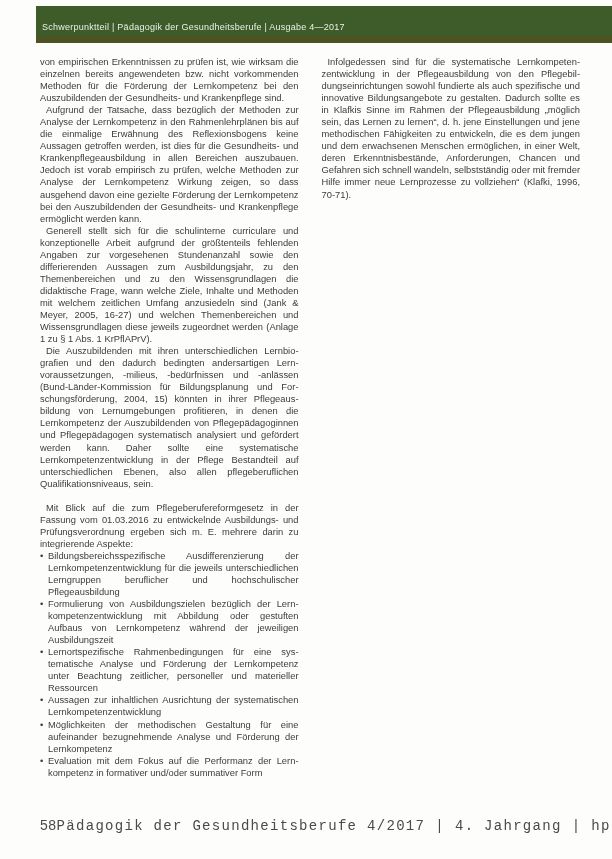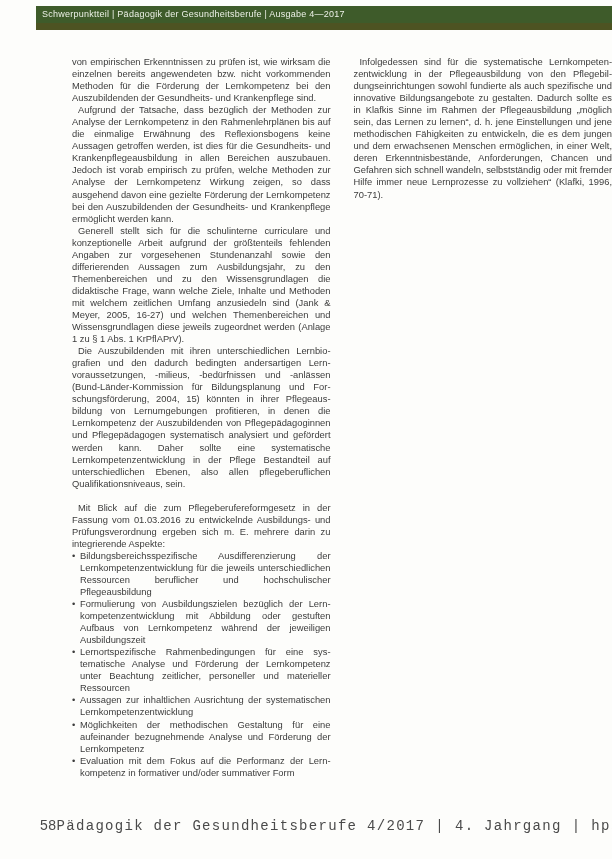--- a/index.html
+++ b/index.html
@@ -10,21 +10,21 @@
     font-family: "Liberation Sans", sans-serif;
     overflow: hidden;
   }
 
   
   .header-bar {
     position: absolute;
     top: 6px; left: 36px; right: 0;
   }
   .header-bar-main {
-    height: 17px;
+    height: 30px;
     background: #3e5b2a;
     display: flex;
     align-items: flex-end;
     padding: 0 0 4px 6px;
   }
   .header-bar-text {
     color: #ecf0e6;
     font-size: 9px;
     letter-spacing: 0.25px;
     white-space: nowrap;
@@ -34,21 +34,20 @@
     background: #4d5322;
   }
 
   
   .content {
     position: absolute;
     top: 56px; left: 40px;
     width: 540px;
     display: flex;
     gap: 23px;
-    margin-left: 32px;
   }
   .col { width: 267px; }
 
   .para, .bullet-text {
     font-size: 9.35px;
     line-height: 12.05px;
     color: #3c3c3c;
     text-align: justify;
     hyphens: manual;
   }
@@ -99,21 +98,21 @@
   <div class="col">
     <p class="para">von empirischen Erkenntnissen zu prüfen ist, wie wirksam die einzelnen bereits angewendeten bzw. nicht vorkom­menden Methoden für die Förderung der Lernkompetenz bei den Auszubildenden der Gesundheits- und Kranken­pflege sind.</p>
     <p class="para indent">Aufgrund der Tatsache, dass bezüglich der Methoden zur Analyse der Lernkompetenz in den Rahmenlehrplänen bis auf die einmalige Erwähnung des Reflexionsbogens keine Aussagen getroffen werden, ist dies für die Gesundheits- und Krankenpflegeausbildung in allen Bereichen auszubau­en. Jedoch ist vorab empirisch zu prüfen, welche Methoden zur Analyse der Lernkompetenz Wirkung zeigen, so dass ausgehend davon eine gezielte Förderung der Lernkompe­tenz bei den Auszubildenden der Gesundheits- und Kran­kenpflege ermöglicht werden kann.</p>
     <p class="para indent">Generell stellt sich für die schulinterne curriculare und konzeptionelle Arbeit aufgrund der größtenteils fehlen­den Angaben zur vorgesehenen Stundenanzahl sowie den differierenden Aussagen zum Ausbildungsjahr, zu den Themenbereichen und zu den Wissensgrundlagen die didaktische Frage, wann welche Ziele, Inhalte und Me­thoden mit welchem zeitlichen Umfang anzusiedeln sind (Jank &amp; Meyer, 2005, 16-27) und welchen Themenberei­chen und Wissensgrundlagen diese jeweils zugeordnet werden (Anlage 1 zu § 1 Abs. 1 KrPflAPrV).</p>
     <p class="para indent">Die Auszubildenden mit ihren unterschiedlichen Lernbio­grafien und den dadurch bedingten andersartigen Lern­voraussetzungen, -milieus, -bedürfnissen und -anlässen (Bund-Länder-Kommission für Bildungsplanung und For­schungsförderung, 2004, 15) könnten in ihrer Pflegeaus­bildung von Lernumgebungen profitieren, in denen die Lernkompetenz der Auszubildenden von Pflegepädago­ginnen und Pflegepädagogen systematisch analysiert und gefördert werden kann. Daher sollte eine systematische Lernkompetenzentwicklung in der Pflege Bestandteil auf unterschiedlichen Ebenen, also allen pflegeberuflichen Qualifikationsniveaus, sein.</p>
     <p class="para indent gap-before">Mit Blick auf die zum Pflegeberufereformgesetz in der Fassung vom 01.03.2016 zu entwickelnde Ausbildungs- und Prüfungsverordnung ergeben sich m. E. mehrere darin zu integrierende Aspekte:</p>
 
     <div>
       <div class="bullet-item">
         <span class="bullet-glyph">•</span>
-        <span class="bullet-text">Bildungsbereichsspezifische Ausdifferenzierung der Lernkompetenzentwicklung für die jeweils unterschied­lichen Ressourcen beruflicher und hochschulischer Pflegeausbildung</span>
+        <span class="bullet-text">Bildungsbereichsspezifische Ausdifferenzierung der Lernkompetenzentwicklung für die jeweils unterschied­lichen Lerngruppen beruflicher und hochschulischer Pflegeausbildung</span>
       </div>
       <div class="bullet-item">
         <span class="bullet-glyph">•</span>
         <span class="bullet-text">Formulierung von Ausbildungszielen bezüglich der Lern­kompetenzentwicklung mit Abbildung oder gestuften Aufbaus von Lernkompetenz während der jeweiligen Ausbildungszeit</span>
       </div>
       <div class="bullet-item">
         <span class="bullet-glyph">•</span>
         <span class="bullet-text">Lernortspezifische Rahmenbedingungen für eine sys­tematische Analyse und Förderung der Lernkompetenz unter Beachtung zeitlicher, personeller und materieller Ressourcen</span>
       </div>
       <div class="bullet-item">

